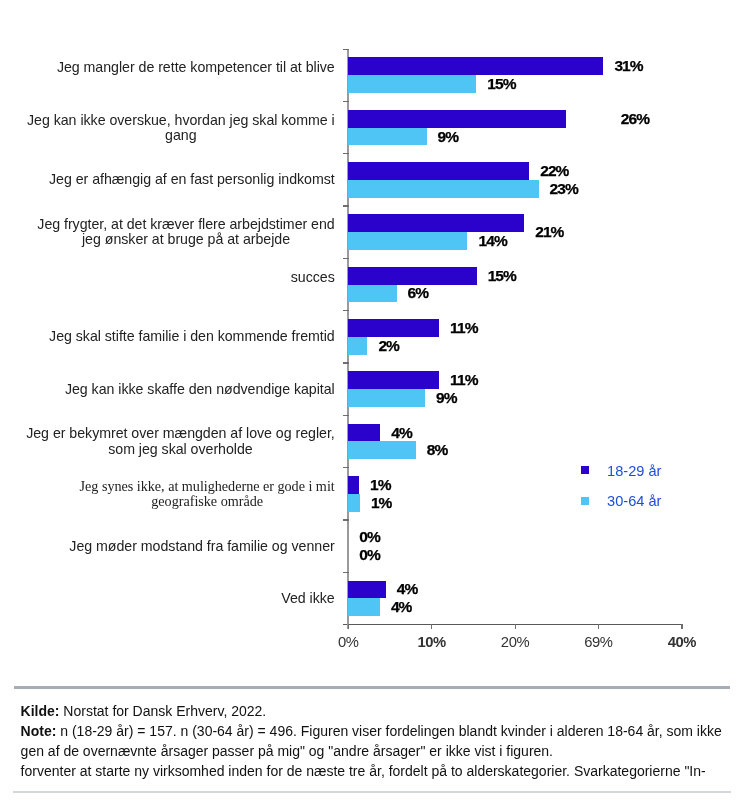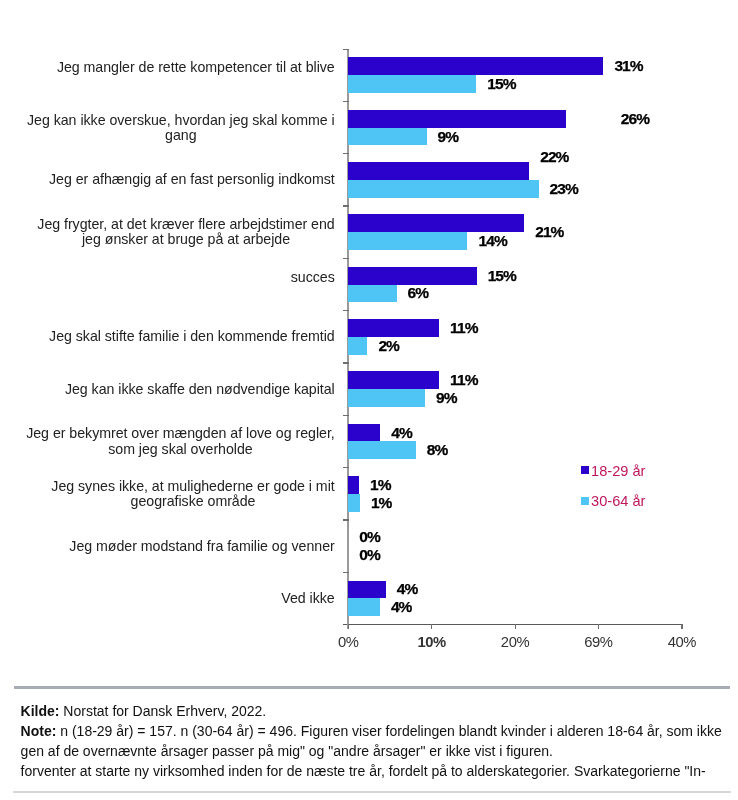--- a/index.html
+++ b/index.html
@@ -16,21 +16,21 @@
   .ytick{position:absolute;height:1.3px;width:5.5px;background:#6e6e6e;}
   .xtick{position:absolute;width:1.3px;height:5.5px;background:#6e6e6e;}
   .xtick-label{position:absolute;font-size:14.8px;color:#333;text-align:center;white-space:nowrap;letter-spacing:-0.45px;}
   .legend-sw{position:absolute;width:8px;height:8px;}
   .legend-tx{position:absolute;font-size:14.6px;color:#222;white-space:nowrap;}
   .rule{position:absolute;height:2px;}
   .footer{position:absolute;font-size:14px;line-height:20px;color:#111;}
   .footer b{font-weight:bold;}
   .footer>div{white-space:nowrap;}
 </style>
-<style>.axis-x{background:#595959;}.axis-y{background:#9a9a9a;}.ytick,.xtick{background:#6e6e6e;}.cat-label{color:#222222;}.vlabel{color:#000000;-webkit-text-stroke-color:#000000;}.xtick-label{color:#333333;}.legend-tx{color:#be185d;}.footer{color:#111111;}html,body,.page{background:#ffffff;}</style></head>
+<style>.axis-x{background:#595959;}.axis-y{background:#9a9a9a;}.ytick,.xtick{background:#6e6e6e;}.cat-label{color:#222222;}.vlabel{color:#000000;-webkit-text-stroke-color:#000000;}.xtick-label{color:#333333;}.legend-tx{color:#1d4ed8;margin-left:16px;}.footer{color:#111111;}html,body,.page{background:#ffffff;}</style></head>
 <body>
 
 <div class="page">
   <div class="plot" id="plot">
       <div class="axis-x" style="left: 343px; top: 623.6px; width: 340.3px;"></div>
       <div class="axis-y" style="left: 347.1px; top: 49.15px; height: 579.85px;"></div>
       <div class="ytick" style="left: 343px; top: 48.55px;"></div>
       <div class="ytick" style="left: 343px; top: 100.86px;"></div>
       <div class="ytick" style="left: 343px; top: 153.17px;"></div>
       <div class="ytick" style="left: 343px; top: 205.48px;"></div>
@@ -43,41 +43,41 @@
       <div class="ytick" style="left: 343px; top: 571.65px;"></div>
       <div class="xtick" style="left: 347.7px; top: 623.6px;"></div>
       <div class="xtick-label" style="left: 308.2px; top: 634.1px; width: 80px;">0%</div>
       <div class="xtick" style="left: 431.1px; top: 623.6px;"></div>
       <div class="xtick-label" style="left: 391.6px; top: 634.1px; width: 80px; font-weight: bold;">10%</div>
       <div class="xtick" style="left: 514.5px; top: 623.6px;"></div>
       <div class="xtick-label" style="left: 475px; top: 634.1px; width: 80px;">20%</div>
       <div class="xtick" style="left: 597.9px; top: 623.6px;"></div>
       <div class="xtick-label" style="left: 558.4px; top: 634.1px; width: 80px;">69%</div>
       <div class="xtick" style="left: 681.3px; top: 623.6px;"></div>
-      <div class="xtick-label" style="left: 641.8px; top: 634.1px; width: 80px;">40%</div>
+      <div class="xtick-label" style="left: 641.8px; top: 634.1px; width: 80px; font-weight: bold;">40%</div>
       <div class="cat-label" style="top: 60.305px;">
         <div>Jeg mangler de rette kompetencer til at blive</div>
       </div>
       <div class="bar" style="left: 348.2px; top: 57.455px; width: 255.204px; height: 17.85px; background: rgb(42, 2, 203);"></div>
       <div class="vlabel" style="left: 614.404px; top: 57.38px; line-height: 18px;">31%</div>
       <div class="bar" style="left: 348.2px; top: 75.305px; width: 128.102px; height: 17.85px; background: rgb(79, 197, 245);"></div>
       <div class="vlabel" style="left: 487.302px; top: 75.23px; line-height: 18px;">15%</div>
       <div class="cat-label" style="top: 112.615px;">
         <div>Jeg kan ikke overskue, hvordan jeg skal komme i</div>
         <div>gang</div>
       </div>
       <div class="bar" style="left: 348.2px; top: 109.765px; width: 217.674px; height: 17.85px; background: rgb(42, 2, 203);"></div>
       <div class="vlabel" style="left: 576.874px; top: 109.69px; line-height: 18px; margin-left: 44px;">26%</div>
       <div class="bar" style="left: 348.2px; top: 127.615px; width: 78.396px; height: 17.85px; background: rgb(79, 197, 245);"></div>
       <div class="vlabel" style="left: 437.596px; top: 127.54px; line-height: 18px;">9%</div>
       <div class="cat-label" style="top: 172.475px;">
         <div>Jeg er afhængig af en fast personlig indkomst</div>
       </div>
       <div class="bar" style="left: 348.2px; top: 162.075px; width: 180.978px; height: 17.85px; background: rgb(42, 2, 203);"></div>
-      <div class="vlabel" style="left: 540.178px; top: 148px; line-height: 18px;">22%</div>
+      <div class="vlabel" style="left: 540.178px; top: 162px; line-height: 18px;">22%</div>
       <div class="bar" style="left: 348.2px; top: 179.925px; width: 190.319px; height: 17.85px; background: rgb(79, 197, 245);"></div>
       <div class="vlabel" style="left: 549.519px; top: 179.85px; line-height: 18px;">23%</div>
       <div class="cat-label" style="top: 217.235px;">
         <div>Jeg frygter, at det kræver flere arbejdstimer end</div>
         <div>jeg ønsker at bruge på at arbejde</div>
       </div>
       <div class="bar" style="left: 348.2px; top: 214.385px; width: 175.974px; height: 17.85px; background: rgb(42, 2, 203);"></div>
       <div class="vlabel" style="left: 535.174px; top: 214.31px; line-height: 18px; margin-top: 9px;">21%</div>
       <div class="bar" style="left: 348.2px; top: 232.235px; width: 119.262px; height: 17.85px; background: rgb(79, 197, 245);"></div>
       <div class="vlabel" style="left: 478.462px; top: 232.16px; line-height: 18px;">14%</div>
@@ -103,21 +103,21 @@
       <div class="bar" style="left: 348.2px; top: 389.165px; width: 76.728px; height: 17.85px; background: rgb(79, 197, 245);"></div>
       <div class="vlabel" style="left: 435.928px; top: 389.09px; line-height: 18px;">9%</div>
       <div class="cat-label" style="top: 426.475px;">
         <div>Jeg er bekymret over mængden af love og regler,</div>
         <div>som jeg skal overholde</div>
       </div>
       <div class="bar" style="left: 348.2px; top: 423.625px; width: 32.0256px; height: 17.85px; background: rgb(42, 2, 203);"></div>
       <div class="vlabel" style="left: 391.226px; top: 423.55px; line-height: 18px;">4%</div>
       <div class="bar" style="left: 348.2px; top: 441.475px; width: 67.4706px; height: 17.85px; background: rgb(79, 197, 245);"></div>
       <div class="vlabel" style="left: 426.671px; top: 441.4px; line-height: 18px;">8%</div>
-      <div class="cat-label" style="top: 478.785px;">
+      <div class="cat-label" style="top: 478.785px; font-family: Liberation Serif, serif;">
         <div>Jeg synes ikke, at mulighederne er gode i mit</div>
         <div>geografiske område</div>
       </div>
       <div class="bar" style="left: 348.2px; top: 475.935px; width: 10.842px; height: 17.85px; background: rgb(42, 2, 203);"></div>
       <div class="vlabel" style="left: 370.042px; top: 475.86px; line-height: 18px;">1%</div>
       <div class="bar" style="left: 348.2px; top: 493.785px; width: 11.676px; height: 17.85px; background: rgb(79, 197, 245);"></div>
       <div class="vlabel" style="left: 370.876px; top: 493.71px; line-height: 18px;">1%</div>
       <div class="cat-label" style="top: 538.645px;">
         <div>Jeg møder modstand fra familie og venner</div>
       </div>

